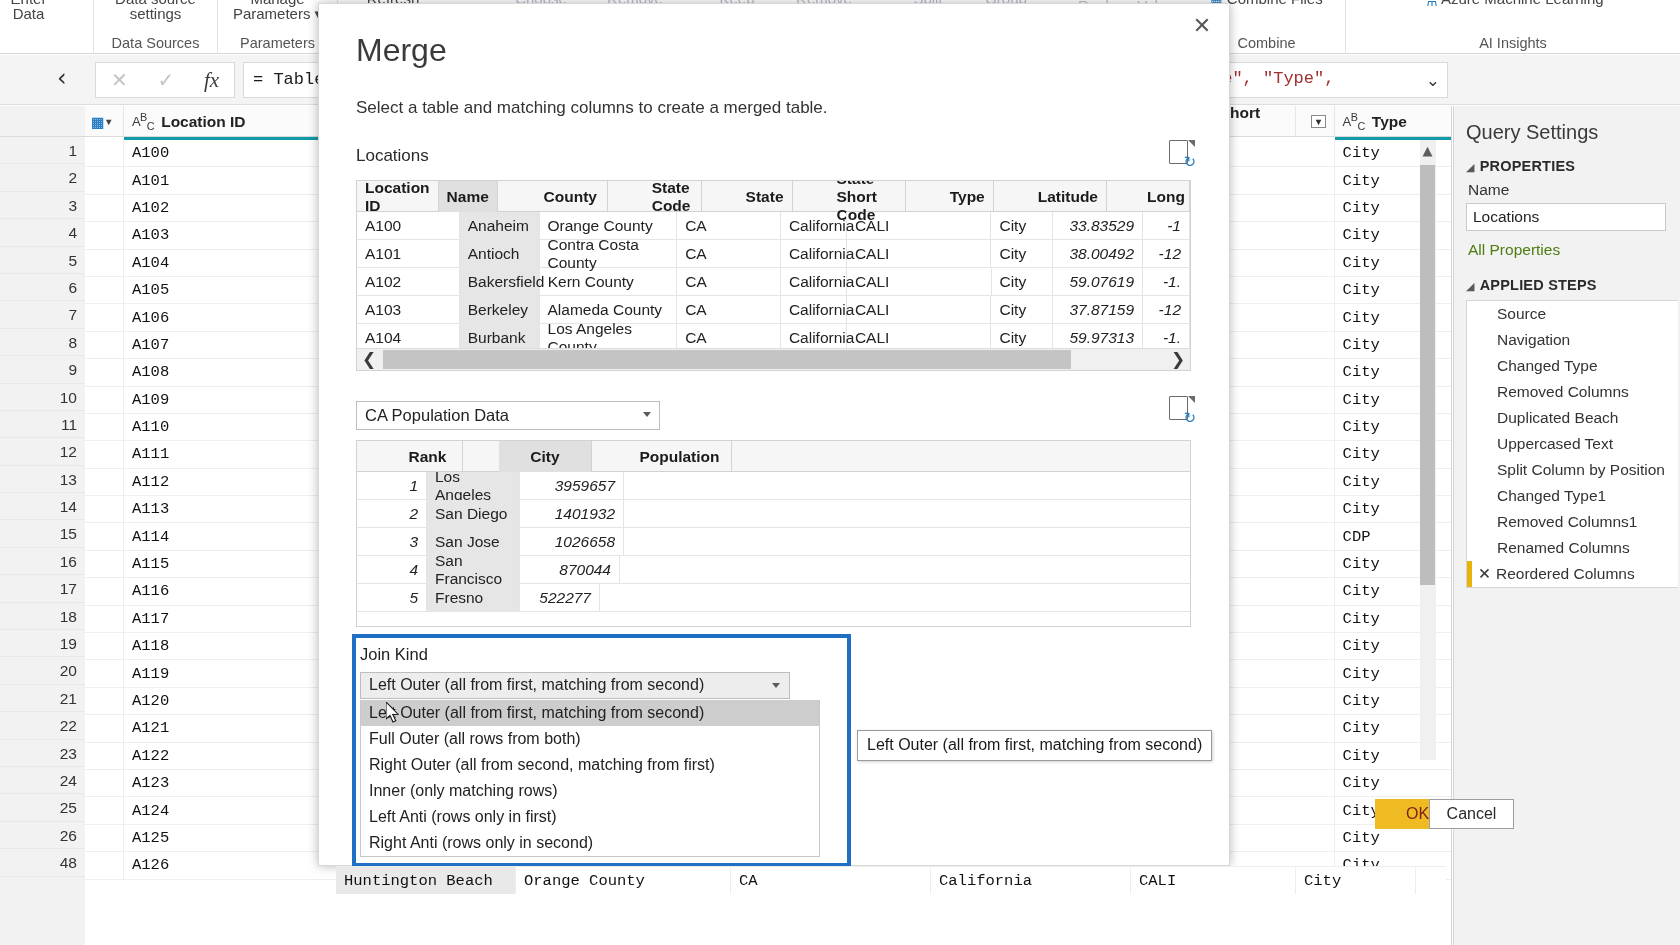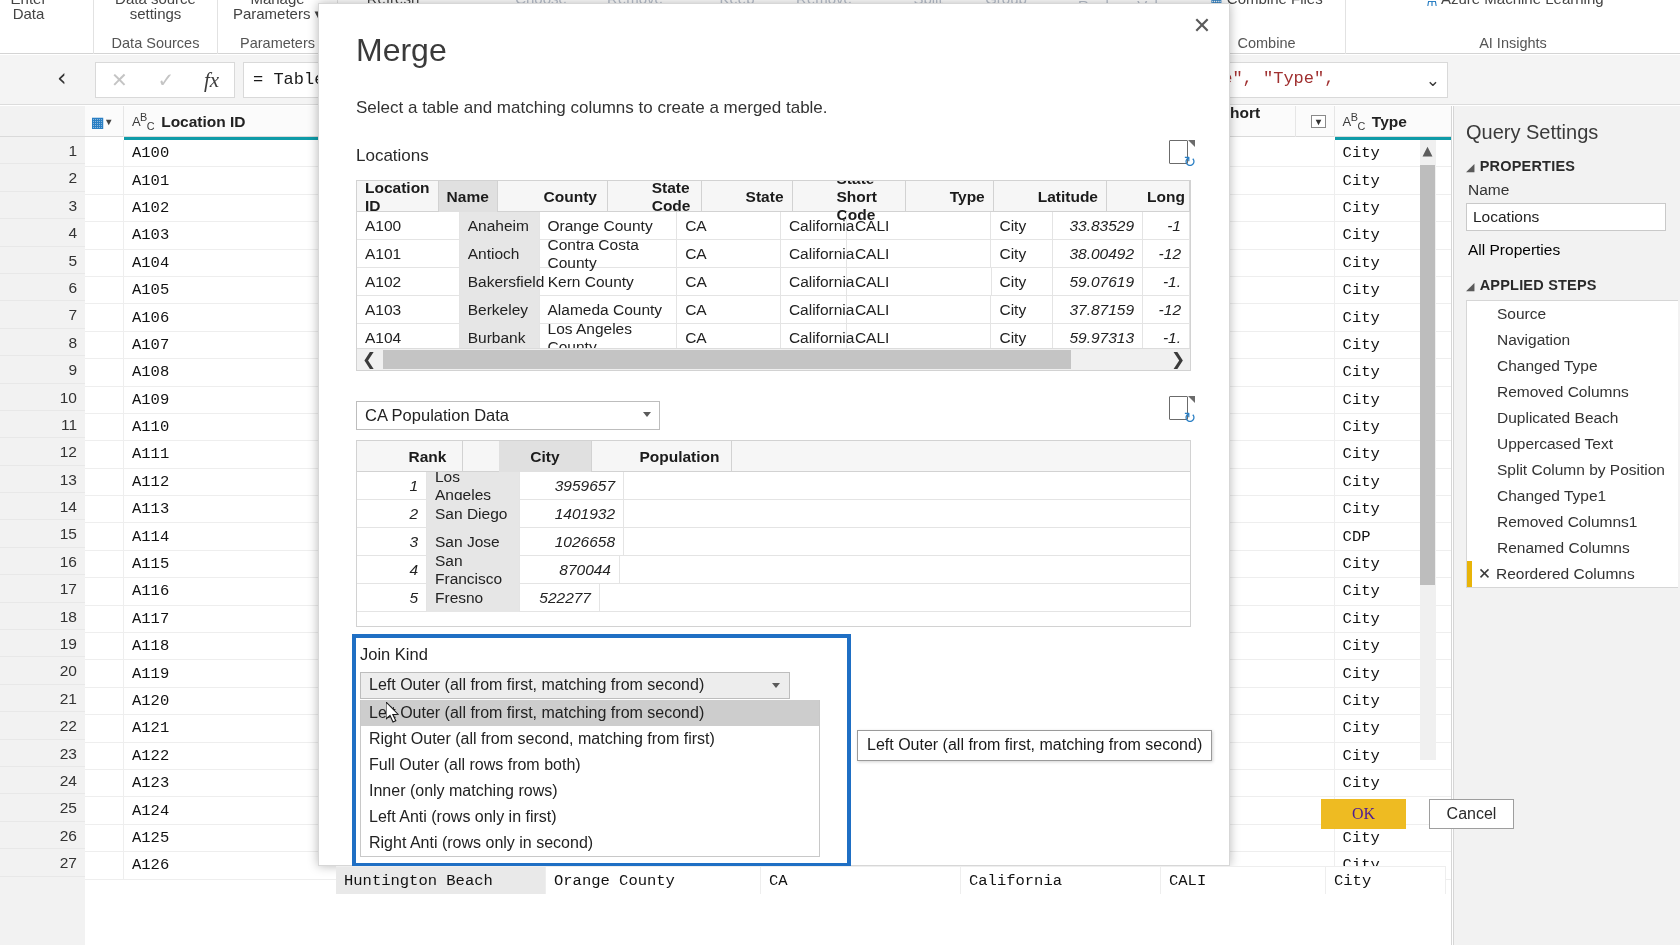--- a/index.html
+++ b/index.html
@@ -141,21 +141,21 @@
     font-size: 14.5px; font-weight: bold; color: #2a2a2a;
     letter-spacing: .2px; margin: 10px 0 7px 0;
   }
   .tri { display:inline-block; color:#5a5a5a; font-size:11px; margin-right:5px;
          font-family:"DejaVu Sans",sans-serif;}
   .qs-lbl { font-size: 15.5px; color: #333; margin: 7px 0 4px 2px; }
   .qs-input {
     width: 200px; height: 28px; background: #fff; border: 1px solid #c9c9c9;
     font-size: 15.5px; color: #222; padding: 4px 0 0 6px;
   }
-  .qs-link { font-size: 15.5px; color: #000000; margin: 10px 0 0 2px; }
+  .qs-link { font-size: 15.5px; color: #4d7c0f; margin: 10px 0 0 2px; }
   .qs-steps {
     margin-top: 6px; width: 212px; background: #fff;
     border: 1px solid #d6d6d6; border-right:none;
   }
   .qs-step {
     height: 26px; line-height: 26px; padding-left: 30px;
     font-size: 15.5px; color: #333; white-space: nowrap; overflow: hidden;
   }
   .qs-step.sel { background: #fff; }
   .qs-step.sel .xmark { color: #3b3b3b; margin-left: -19px; margin-right: 5px; }
@@ -296,24 +296,24 @@
     box-shadow: 1px 1px 3px rgba(0,0,0,.18);
     white-space: nowrap;
   }
   .cursor {
     position: absolute; left: 386px; top: 702px;
     width: 14px; height: 22px; z-index: 40;
     pointer-events: none;
   }
 
   .btn-ok {
-    position: absolute; left: 1002px; top: 795px;
+    position: absolute; left: 1056px; top: 795px;
     width: 85px; height: 30px; background: #eebb22;
-    border: 1px solid #eebb22; color: #4c1d95;
-    font-size: 16px; cursor: pointer; font-family: Liberation Serif, serif;
+    border: 1px solid #eebb22; color: #7f1d1d;
+    font-size: 16px; cursor: pointer;
   }
   .btn-cancel {
     position: absolute; left: 1110px; top: 795px;
     width: 85px; height: 30px; background: #ffffff;
     border: 1px solid #9e9e9e; color: #2a2a2a;
     font-size: 16px; cursor: pointer;
   }
   .btn-ok, .btn-cancel { display:flex; align-items:center; justify-content:center; }
 </style>
 </head>
@@ -415,21 +415,21 @@
         <div class="rn">17</div>
         <div class="rn">18</div>
         <div class="rn">19</div>
         <div class="rn">20</div>
         <div class="rn">21</div>
         <div class="rn">22</div>
         <div class="rn">23</div>
         <div class="rn">24</div>
         <div class="rn">25</div>
         <div class="rn">26</div>
-        <div class="rn">27</div>
+        <div class="rn">48</div>
       </div>
   </div>
 
   <div class="grid-wrap">
     <div class="grid-head">
       <div class="gh-cell" style="width:40px;padding-left:6px;">
         <span style="font-size:14px;color:#2a7fc4;">▦</span>
           <span style="font-size:10px;color:#444;margin-left:2px;">▾</span>
       </div>
       <div class="gh-cell" style="width:1080px;">
@@ -781,39 +781,39 @@
     </div>
 
     <div class="joinbox"></div>
     <div class="join-label">Join Kind</div>
     <div class="joinsel">
       <span>Left Outer (all from first, matching from second)</span>
       <span class="joinsel-arrow"></span>
     </div>
     <div class="joinlist" id="joinlist">
         <div class="jl-item hl">Left Outer (all from first, matching from second)</div>
+        <div class="jl-item">Full Outer (all rows from both)</div>
         <div class="jl-item">Right Outer (all from second, matching from first)</div>
-        <div class="jl-item">Full Outer (all rows from both)</div>
         <div class="jl-item">Inner (only matching rows)</div>
         <div class="jl-item">Left Anti (rows only in first)</div>
         <div class="jl-item">Right Anti (rows only in second)</div>
       </div>
 
     <div class="tooltip">Left Outer (all from first, matching from second)</div>
 
     <div class="btn-ok">OK</div>
     <div class="btn-cancel">Cancel</div>
   </div>
 
   <svg class="cursor" viewBox="0 0 14 22">
     <polygon points="0,0 0,17 4,13.5 7,20 9.8,18.8 6.8,12.6 12,12.2" fill="#ffffff" stroke="#1a1a1a" stroke-width="1.1"></polygon>
   </svg>
 
   <div style="position:absolute;left:336px;top:866px;width:1110px;height:28px;background:#fff;border-top:1px solid #eee;display:flex;z-index:1;">
-    <div class="gc selcol" style="width:210px;background:#e9e9e9;">Huntington Beach</div>
+    <div class="gc selcol" style="width:180px;background:#e9e9e9;">Huntington Beach</div>
     <div class="gc" style="width:215px;">Orange County</div>
     <div class="gc" style="width:200px;">CA</div>
     <div class="gc" style="width:200px;">California</div>
     <div class="gc" style="width:165px;">CALI</div>
     <div class="gc" style="width:120px;">City</div>
   </div>
 
 </div>
 
 </body></html>

